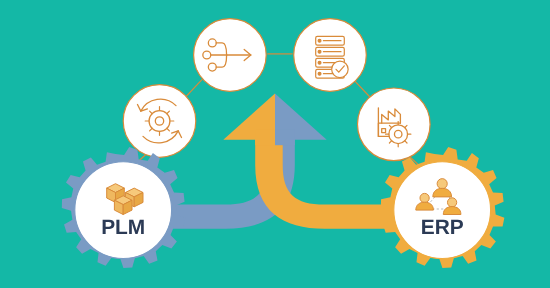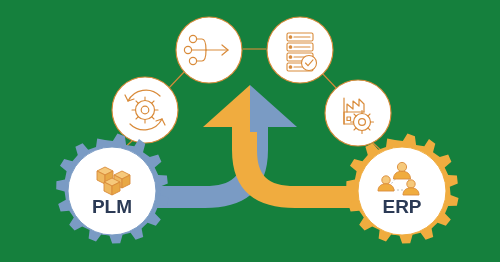--- a/index.html
+++ b/index.html
@@ -7,21 +7,21 @@
     padding: 0;
     background: #ffffff;
   }
   body {
     font-family: "Liberation Sans", sans-serif;
   }
   #canvas {
     position: relative;
     width: 500px;
     height: 262px;
-    background: #15803d;
+    background: #14b8a6;
     overflow: hidden;
   }
   #scene {
     position: absolute;
     top: 0;
     left: 0;
     width: 500px;
     height: 262px;
   }
   .node-label {

